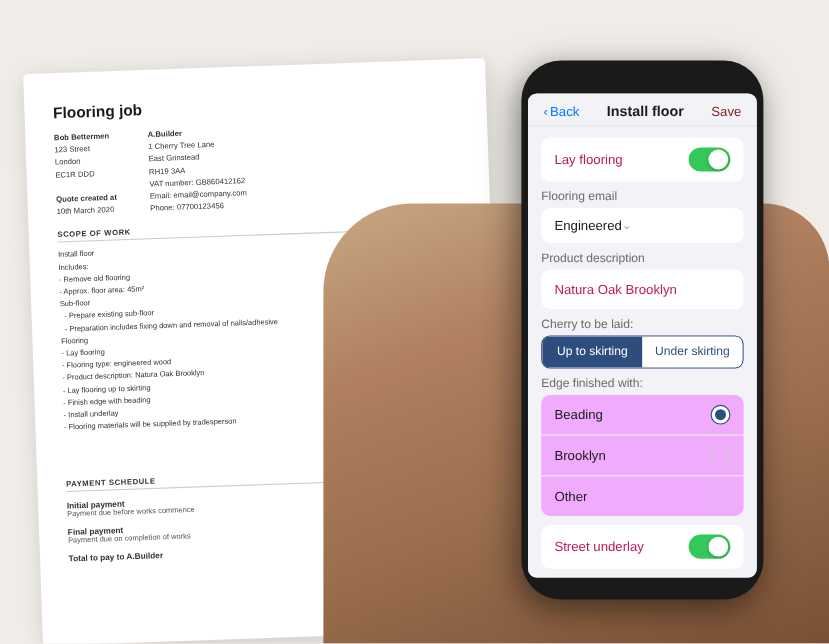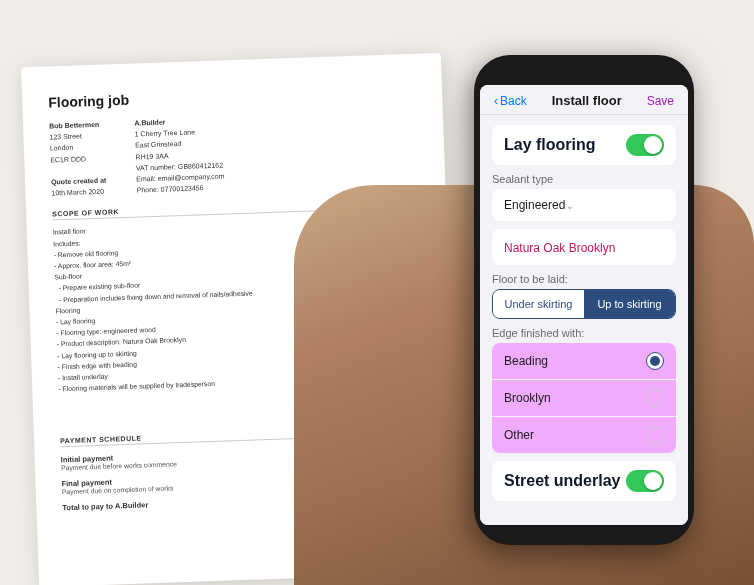--- a/index.html
+++ b/index.html
@@ -176,21 +176,21 @@
       gap: 2px;
     }
 
     .phone-title {
       font-size: 13px;
       font-weight: 600;
       color: #1a1a1a;
     }
 
     .phone-save {
-      color: #a21caf;
+      color: #7f1d1d;
       font-size: 12px;
       font-weight: 500;
     }
 
     .phone-content {
       background: #f2f2f7;
       padding: 10px 12px;
       overflow-y: auto;
       height: 420px;
     }
@@ -200,23 +200,23 @@
       display: flex;
       align-items: center;
       justify-content: space-between;
       background: #fff;
       border-radius: 8px;
       padding: 9px 12px;
       margin-bottom: 8px;
     }
 
     .toggle-label {
-      font-size: 16px;
-      color: #0f172a;
-      font-weight: 700;
+      font-size: 12px;
+      color: #be185d;
+      font-weight: 400;
     }
 
     .toggle {
       width: 38px;
       height: 22px;
       background: #34C759;
       border-radius: 11px;
       position: relative;
       cursor: pointer;
     }
@@ -444,34 +444,35 @@
 
     <div class="phone-content">
 
       <div class="toggle-row">
         <span class="toggle-label">Lay flooring</span>
         <div class="toggle">
           <div class="toggle-thumb"></div>
         </div>
       </div>
 
-      <div class="section-label">Sealant type</div>
+      <div class="section-label">Flooring email</div>
       <div class="dropdown-field">
         <span class="dropdown-value">Engineered</span>
         <span class="dropdown-arrow">⌄</span>
       </div>
 
+      <div class="section-label">Product description</div>
       <div class="text-field">
         <span class="text-field-value">Natura Oak Brooklyn</span>
       </div>
 
-      <div class="section-label">Floor to be laid:</div>
+      <div class="section-label">Cherry to be laid:</div>
       <div class="floor-buttons">
+        <div class="floor-btn floor-btn-active">Up to skirting</div>
         <div class="floor-btn floor-btn-inactive">Under skirting</div>
-        <div class="floor-btn floor-btn-active">Up to skirting</div>
       </div>
 
       <div class="section-label">Edge finished with:</div>
       <div class="radio-group">
         <div class="radio-item">
           <span class="radio-label">Beading</span>
           <div class="radio-circle radio-circle-selected">
             <div class="radio-dot"></div>
           </div>
         </div>

